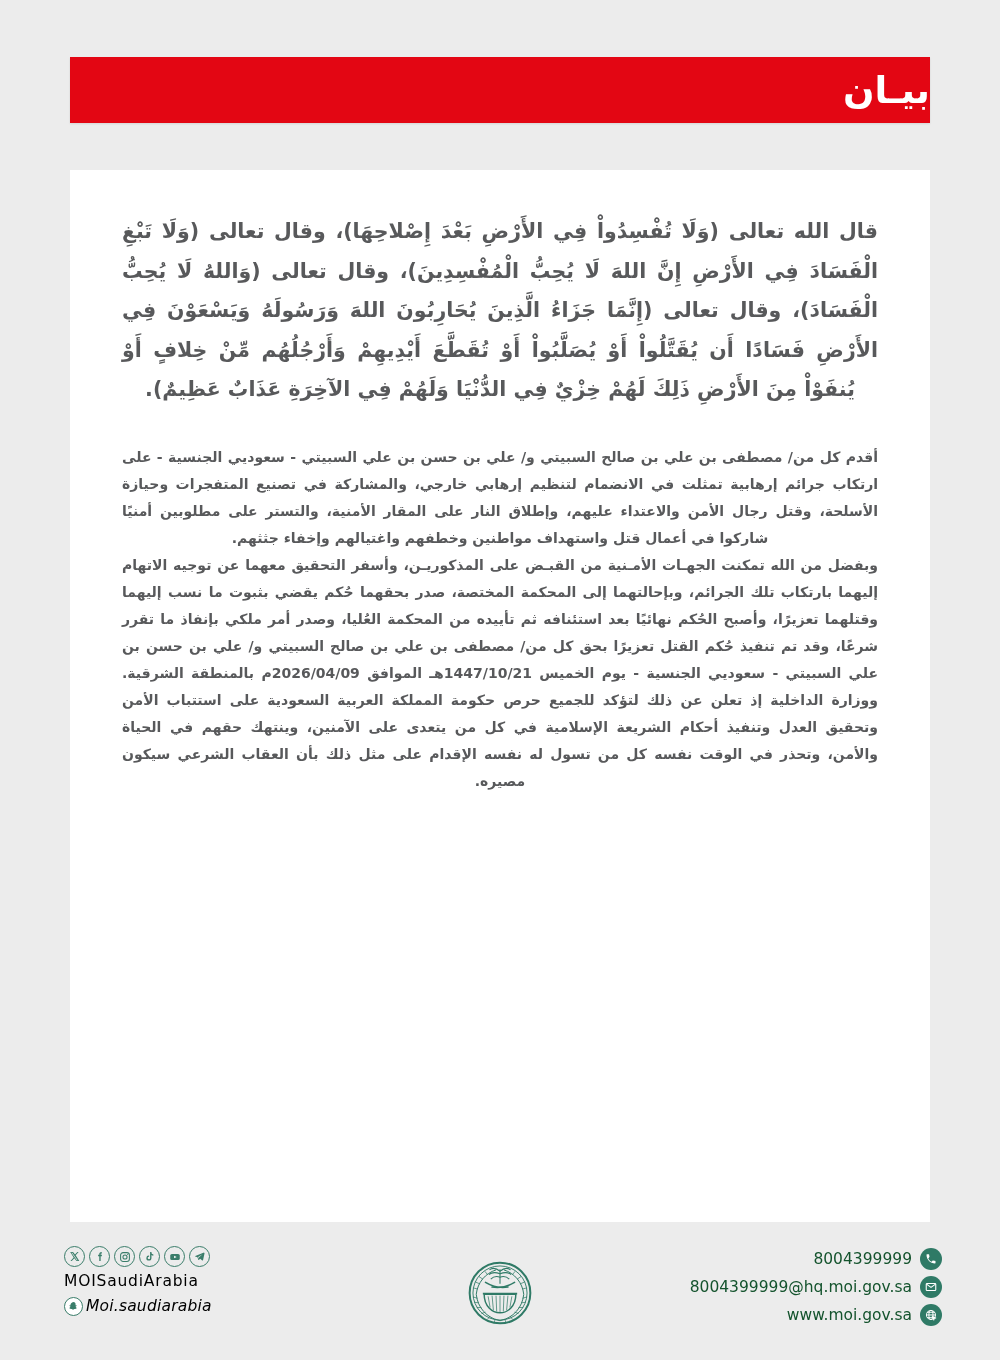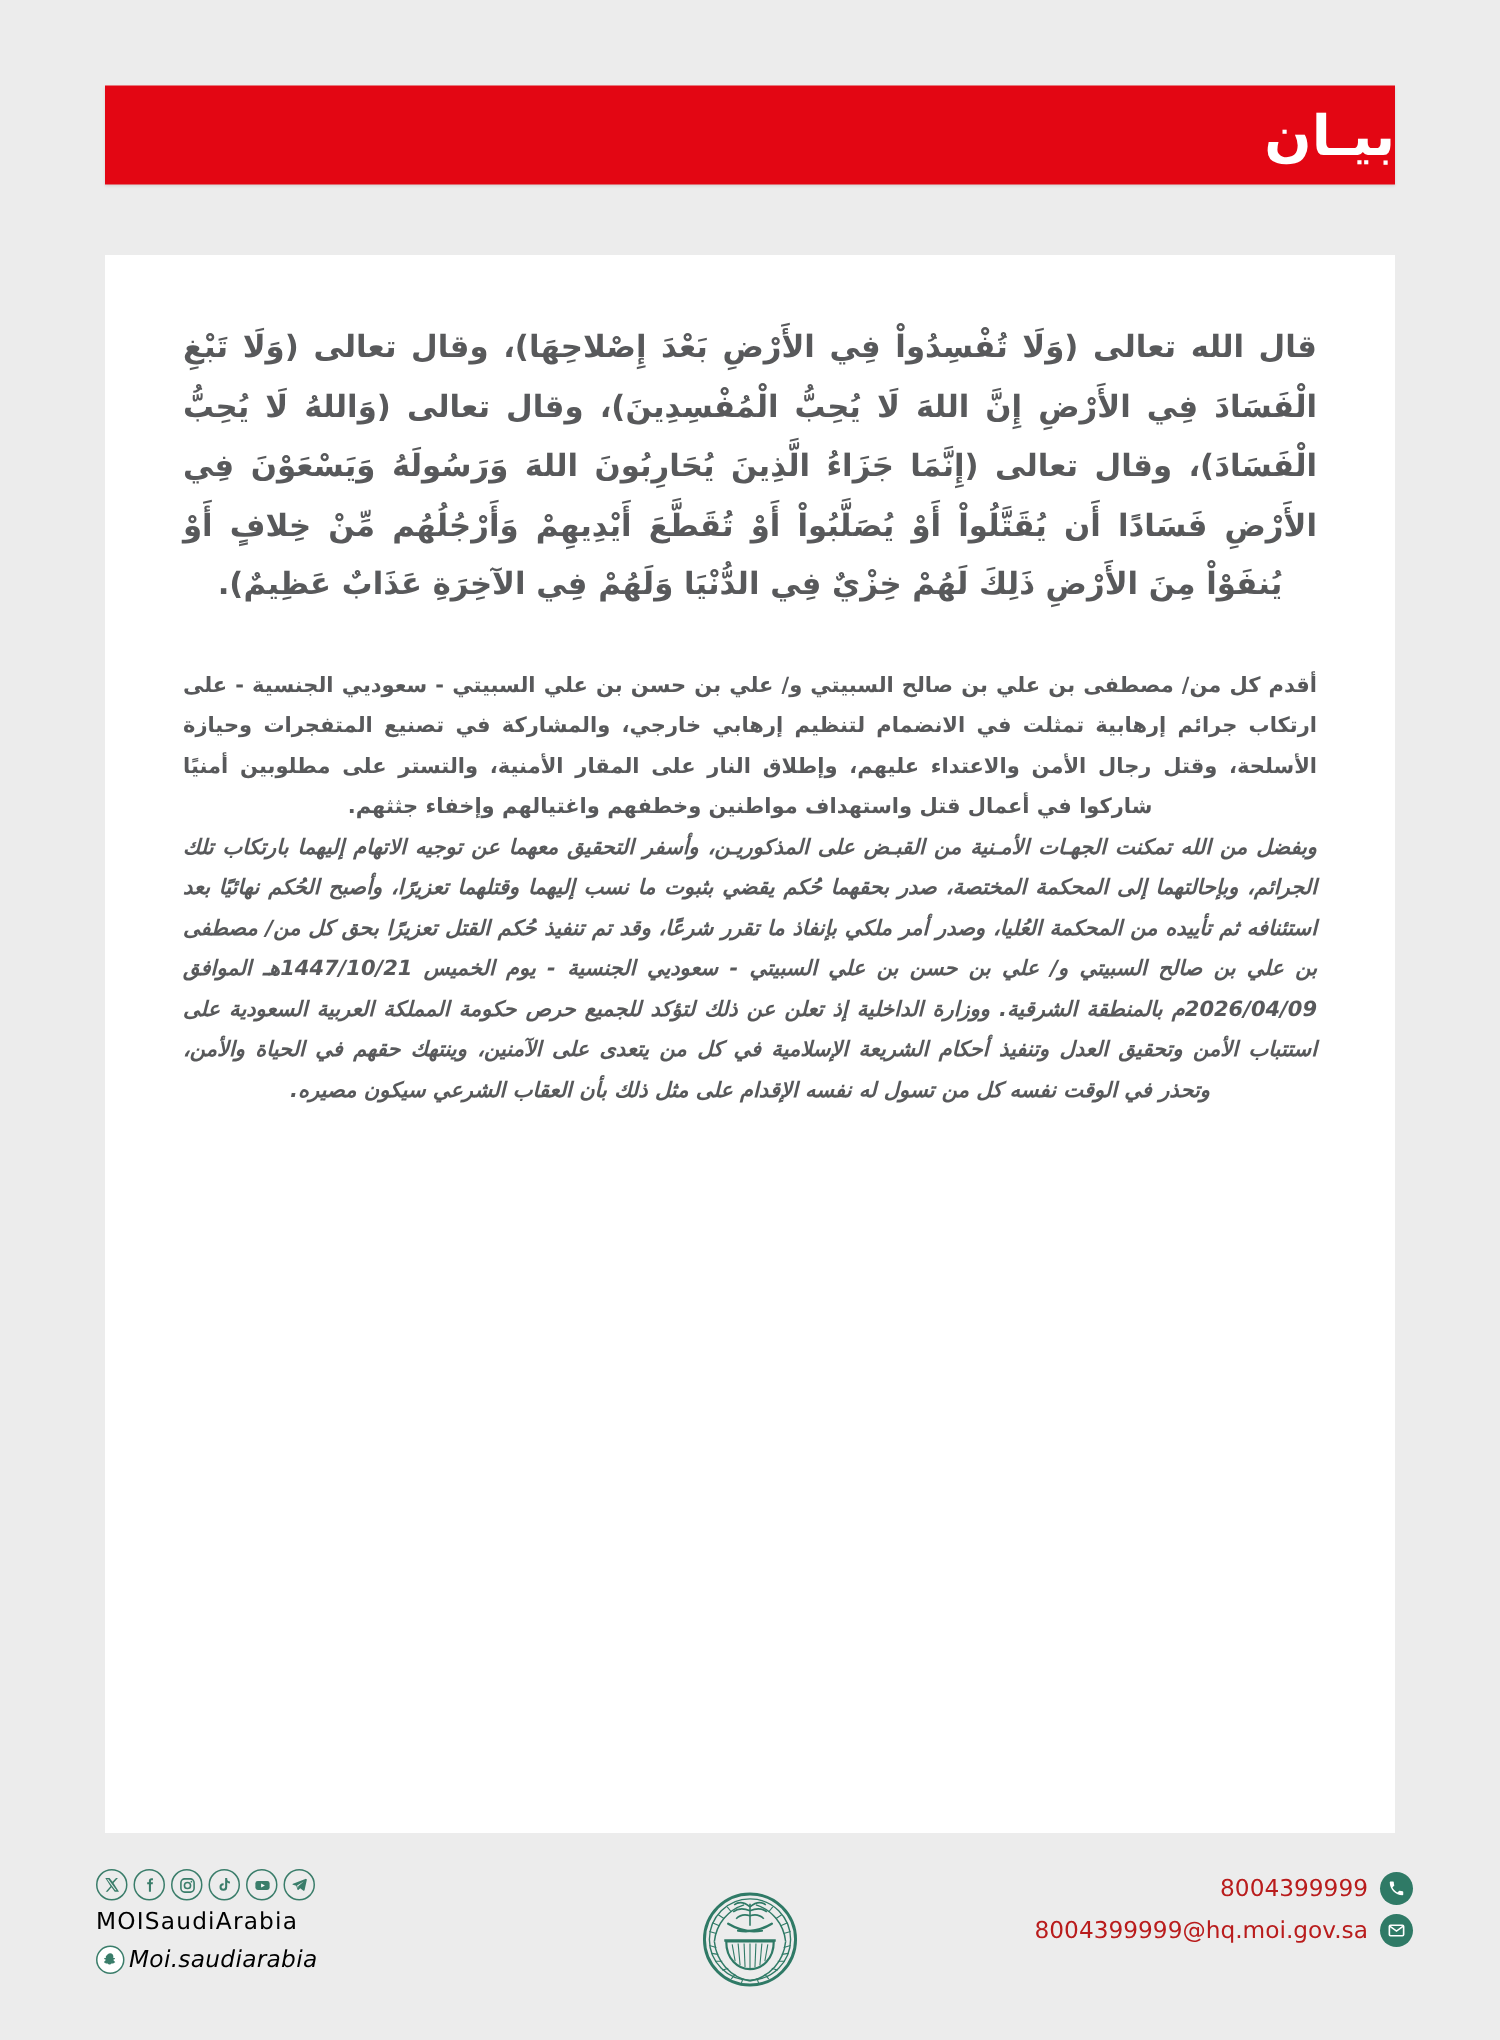--- a/index.html
+++ b/index.html
@@ -73,21 +73,21 @@
 
   .para-body {
     font-size: 14px;
     line-height: 1.93;
     font-weight: bold;
     margin: 0;
     text-align: justify;
     text-align-last: center;
   }
 
-  .para-body.tight { margin-top: 0; font-style: italic; }
+  .para-body.tight { margin-top: 0; }
 
   .closing-line {
     margin-top: 30px;
     font-size: 20.5px;
     font-weight: bold;
     color: #58595b;
     text-align: center;
     direction: rtl;
   }
 
@@ -173,21 +173,21 @@
     direction: ltr;
   }
   .contact-row {
     display: flex;
     align-items: center;
     justify-content: flex-end;
     gap: 8px;
     margin-bottom: 6px;
   }
   .contact-text {
-    color: #b91c1c;
+    color: #14532d;
     font-size: 15.5px;
     font-family: "DejaVu Sans", "Liberation Sans", sans-serif;
     line-height: 1.2;
   }
   .contact-icon {
     width: 22px;
     height: 22px;
     border-radius: 50%;
     background: #2f7a66;
     color: #ffffff;
@@ -351,14 +351,27 @@
     <div class="contact-row">
       <span class="contact-text">8004399999@hq.moi.gov.sa</span>
       <span class="contact-icon">
         <svg width="12" height="12" viewBox="0 0 24 24" fill="none" stroke="currentColor" stroke-width="2.2" aria-hidden="true">
           <rect x="2.5" y="5" width="19" height="14" rx="1.6"></rect>
           <path d="M3 6.2l9 6.6 9-6.6"></path>
         </svg>
       </span>
     </div>
 
+    <div class="contact-row">
+      <span class="contact-text">www.moi.gov.sa</span>
+      <span class="contact-icon">
+        <svg width="13" height="13" viewBox="0 0 24 24" fill="none" stroke="currentColor" stroke-width="1.8" aria-hidden="true">
+          <circle cx="11" cy="11" r="8.4"></circle>
+          <ellipse cx="11" cy="11" rx="3.8" ry="8.4"></ellipse>
+          <line x1="2.6" y1="11" x2="19.4" y2="11"></line>
+          <line x1="4" y1="6" x2="18" y2="6"></line>
+          <line x1="4" y1="16" x2="18" y2="16"></line>
+          <path d="M13 13l7.6 3.6-3.2 1.2-1.2 3.2z" fill="currentColor" stroke="currentColor" stroke-width="1"></path>
+        </svg>
+      </span>
+    </div>
   </div>
 </div>
 
 </body></html>

